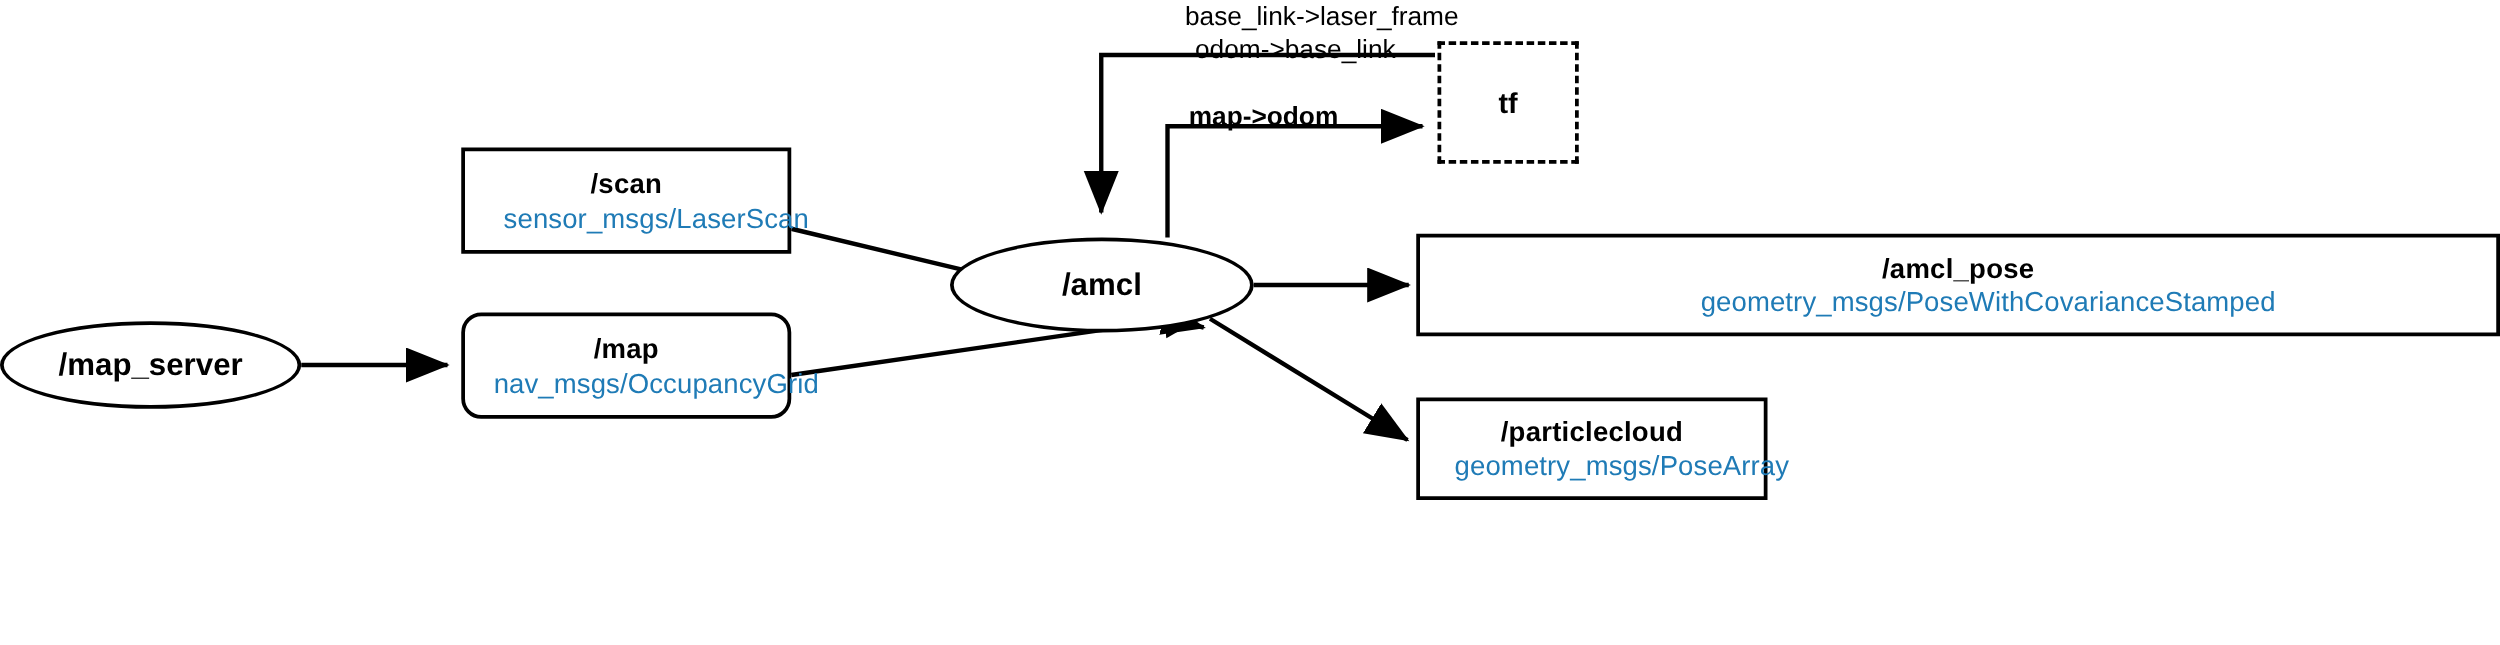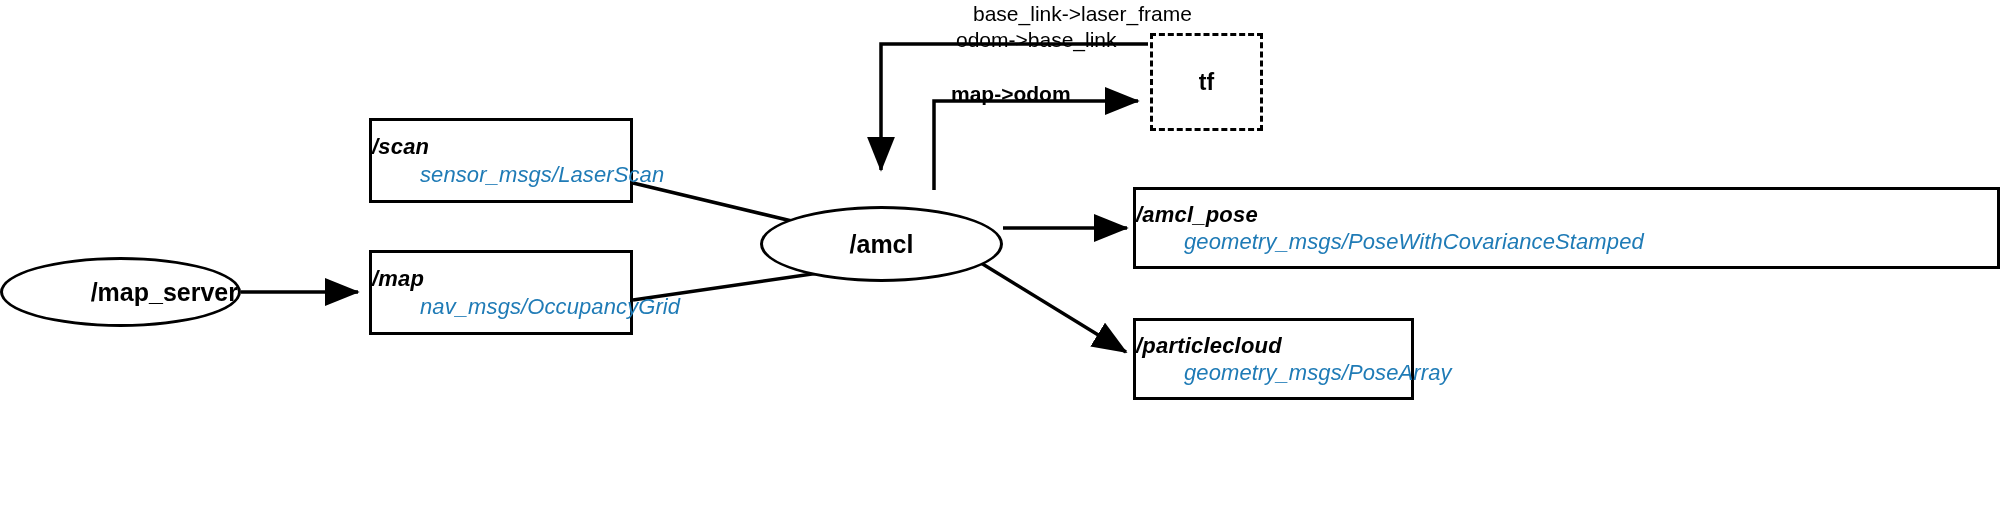--- a/index.html
+++ b/index.html
@@ -25,23 +25,23 @@
     height: 516px;
     pointer-events: none;
   }
   .node-box {
     position: absolute;
     box-sizing: border-box;
     border: 3px solid #000000;
     background: #ffffff;
     display: flex;
     flex-direction: column;
+    align-items: center;
     justify-content: center;
     line-height: 1.25;
-    font-style: italic;
   }
   .topic-name {
     font-weight: bold;
     color: #000000;
     font-size: 22px;
     letter-spacing: 0.2px;
   }
   .topic-type {
     color: #1f7bb6;
     font-size: 22px;
@@ -119,51 +119,51 @@
 
     <g>
       <polyline points="1148,44 881,44 881,170" fill="none" stroke="#000000" stroke-width="3.5" marker-end="url(#arrow)"></polyline>
     </g>
 
     <g>
       <polyline points="934,190 934,101 1138,101" fill="none" stroke="#000000" stroke-width="3.5" marker-end="url(#arrow)"></polyline>
     </g>
   </svg>
 
-  <div class="ellipse-node" style="left:0px; top:257px; width:241px; height:70px;justify-content:flex-end;">
+  <div class="ellipse-node" style="left:0px; top:257px; width:241px; height:70px;">
     <span class="ellipse-label">/map_server</span>
   </div>
 
   <div class="node-box" style="left:369px; top:118px; width:264px; height:85px;">
     <span class="topic-name">/scan</span>
     <span class="topic-type">sensor_msgs/LaserScan</span>
   </div>
 
-  <div class="node-box" style="left:369px; top:250px; width:264px; height:85px;">
+  <div class="node-box" style="left:369px; top:250px; width:264px; height:85px;border-radius:16px;">
     <span class="topic-name">/map</span>
     <span class="topic-type">nav_msgs/OccupancyGrid</span>
   </div>
 
-  <div class="ellipse-node" style="left:760px; top:206px; width:243px; height:76px;">
+  <div class="ellipse-node" style="left:760px; top:190px; width:243px; height:76px;">
     <span class="ellipse-label">/amcl</span>
   </div>
 
   <div class="tf-box" style="left:1150px; top:33px; width:113px; height:98px;">
     <span class="tf-label">tf</span>
   </div>
 
   <div class="node-box" style="left:1133px; top:318px; width:281px; height:82px;">
     <span class="topic-name">/particlecloud</span>
     <span class="topic-type">geometry_msgs/PoseArray</span>
   </div>
 
   <div class="node-box" style="left:1133px; top:187px; width:867px; height:82px;">
     <span class="topic-name">/amcl_pose</span>
     <span class="topic-type">geometry_msgs/PoseWithCovarianceStamped</span>
   </div>
 
-  <div class="edge-label" style="left:948px; top:0px;margin-left:25px;">base_link-&gt;laser_frame</div>
+  <div class="edge-label" style="left:948px; top:0px;">base_link-&gt;laser_frame</div>
 
   <div class="edge-label" style="left:956px; top:26px;">odom-&gt;base_link</div>
 
   <div class="edge-label" style="left:951px; top:80px;font-weight:bold;">map-&gt;odom</div>
 
 </div>
 
 </body></html>

